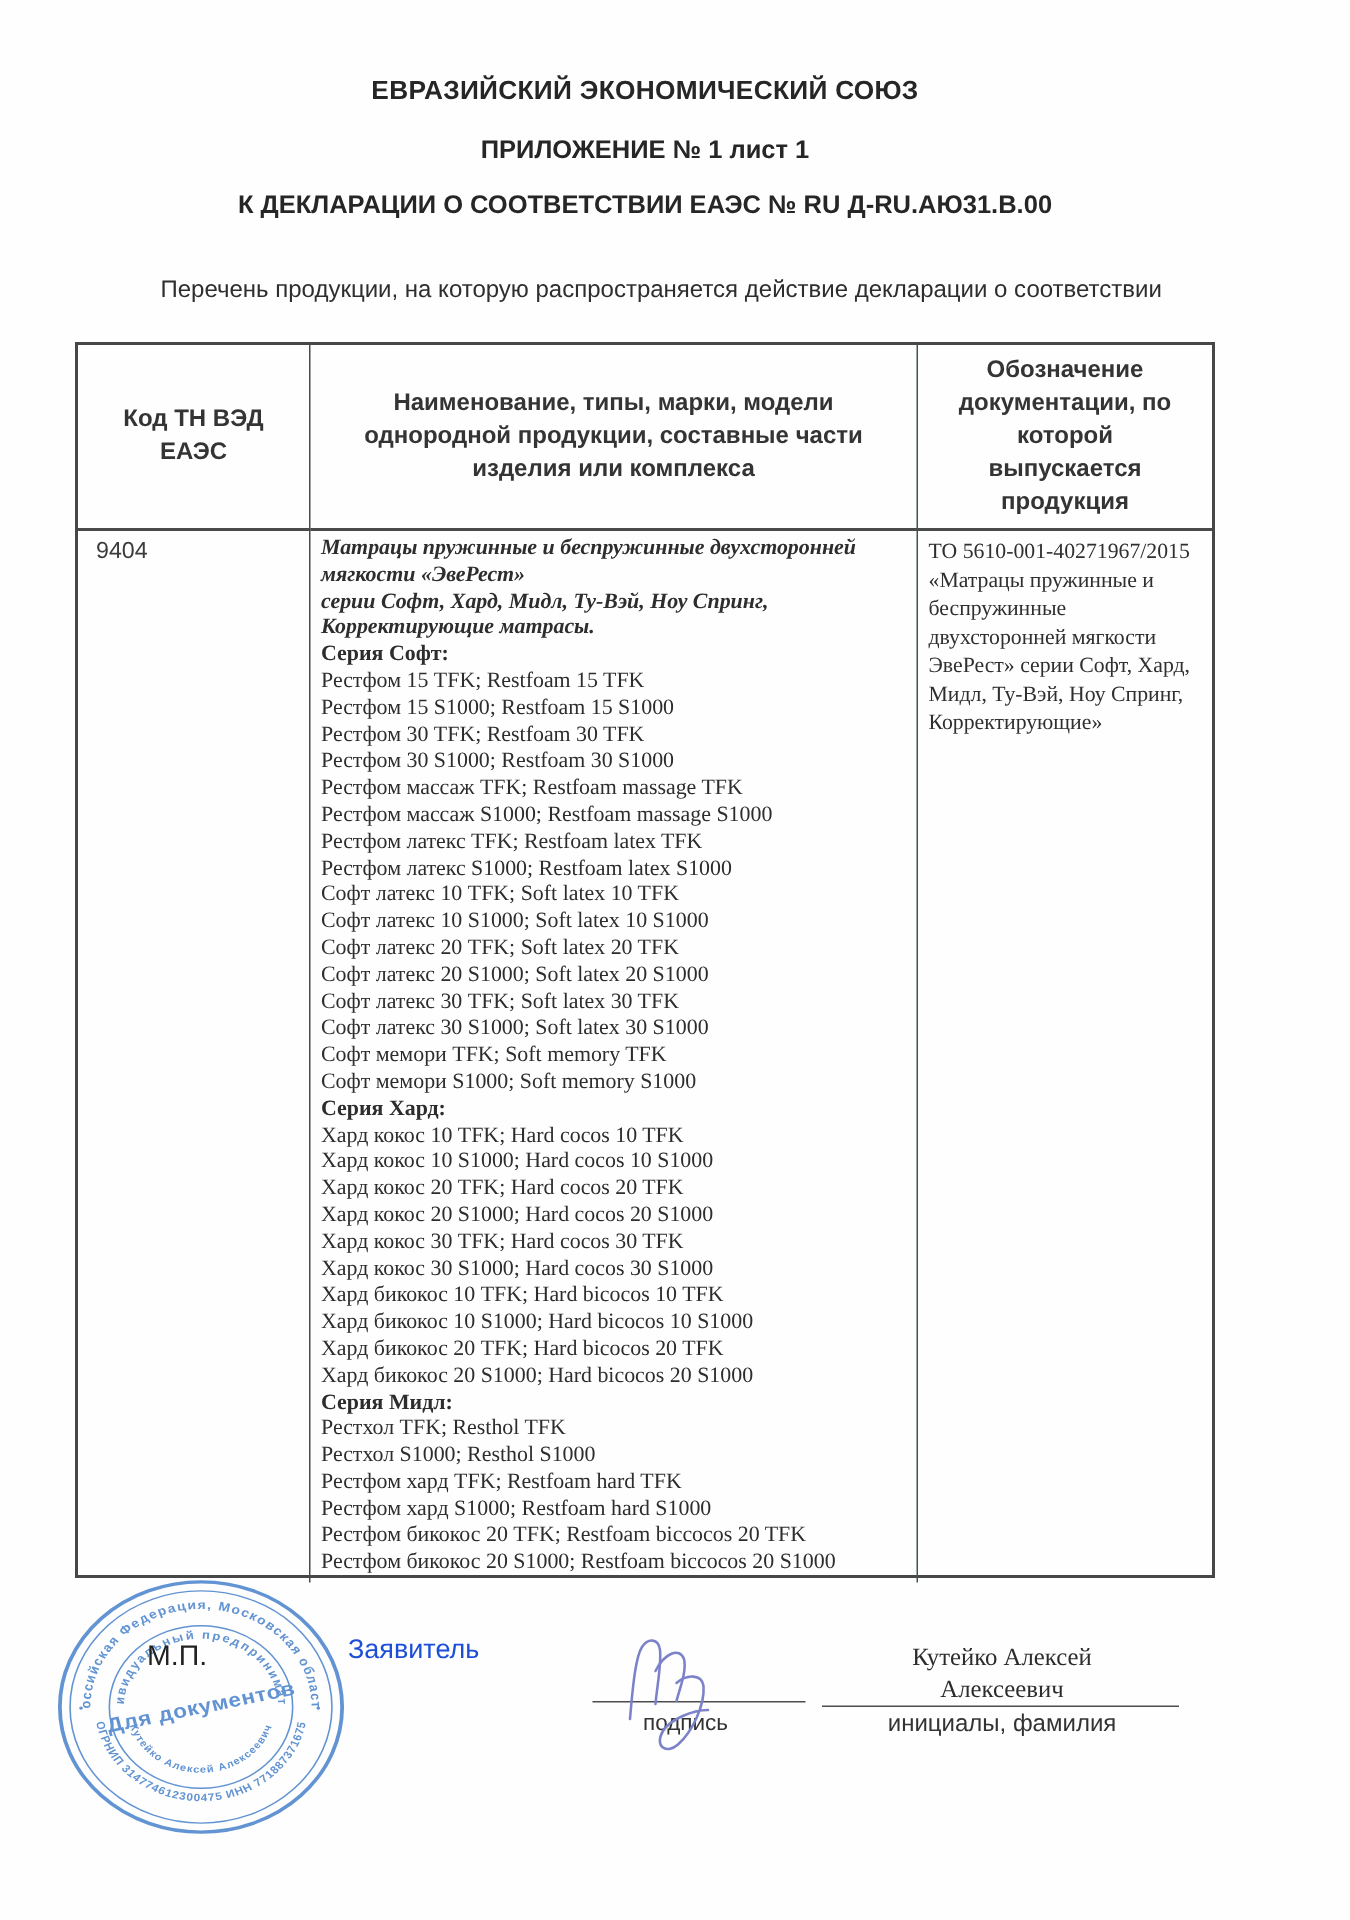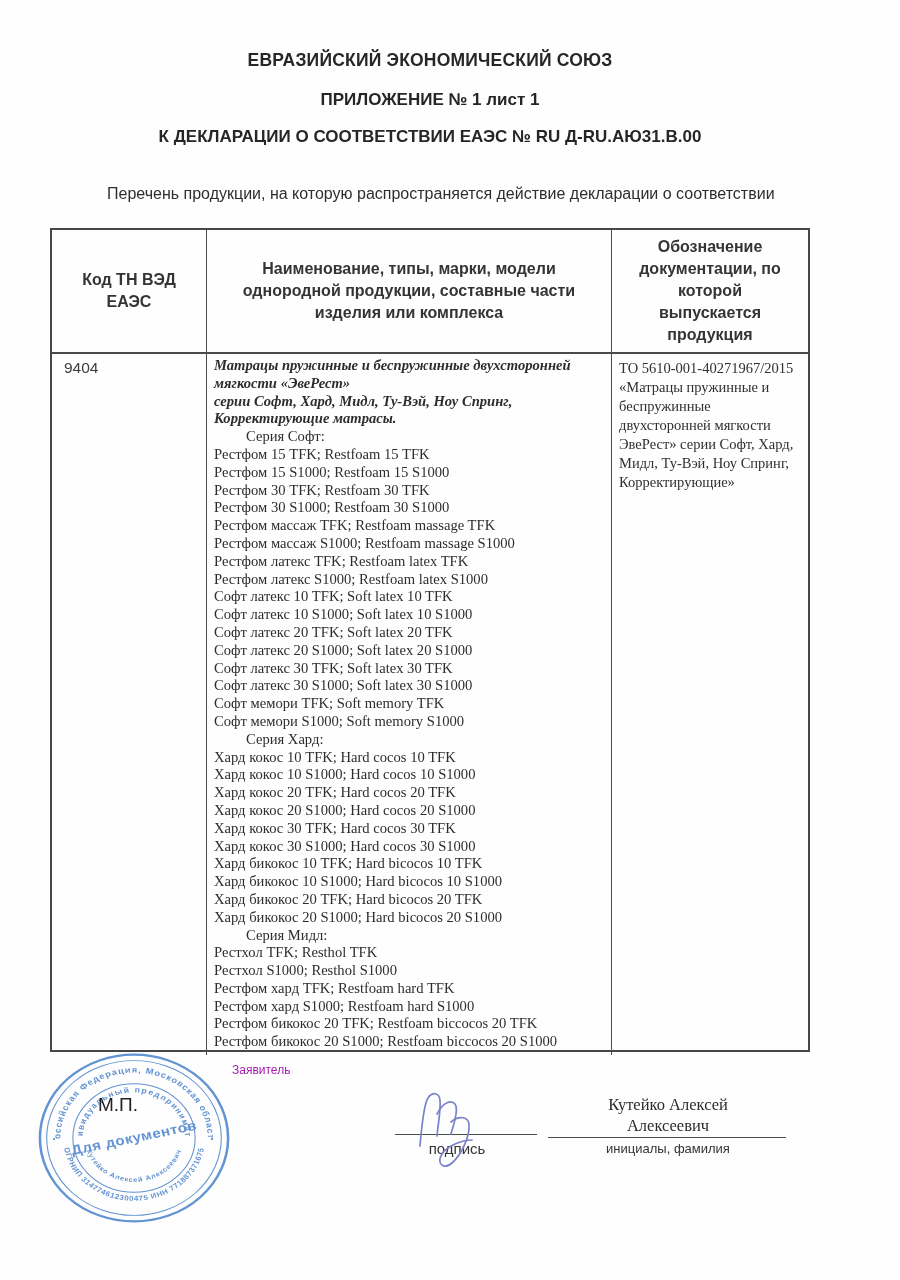--- a/index.html
+++ b/index.html
@@ -43,30 +43,30 @@
   .bc{padding:4px 8px;}
   .bc1{border-right:1.5px solid #4a4a4a;font-family:Liberation Sans, sans-serif;font-size:15.5px;color:#3c3c3c;padding-top:5px;padding-left:12px;}
   .bc2{border-right:1.5px solid #3f5646;padding-left:7px;padding-top:3px;}
   .bc3{font-family:"Liberation Serif",serif;font-size:14.5px;line-height:19px;color:#2f2f2f;padding:5px 6px 0 7px;}
   .pline{
     font-family:"Liberation Serif",serif;
     font-size:14.6px;line-height:17.8px;
     white-space:nowrap;color:#2d2d2d;
   }
   .pline.bi{font-weight:bold;font-style:italic;}
-  .pline.b{font-weight:normal;margin-left:32px;}
+  .pline.b{font-weight:bold;}
   
   .mp{position:absolute;left:98px;top:1094px;font-size:19px;color:#222;z-index:3;}
-  .applicant{position:absolute;left:232px;top:1063px;font-size:12px;color:#a21caf;}
+  .applicant{position:absolute;left:232px;top:1089px;font-size:18px;color:#1d4ed8;}
   .sig-line{position:absolute;left:395px;top:1134px;width:142px;border-top:1.6px solid #4d4d4d;}
   .sig-caption{position:absolute;left:397px;top:1140px;width:120px;text-align:center;font-size:15px;color:#333;}
   .name-block{position:absolute;left:553px;top:1094px;width:230px;text-align:center;
     font-family:Liberation Serif, serif;font-size:16.5px;line-height:21px;color:#2c2c2c;}
   .name-line{position:absolute;left:548px;top:1137px;width:238px;border-top:1.6px solid #4d4d4d;}
-  .name-caption{position:absolute;left:553px;top:1141px;width:230px;text-align:center;font-size:13px;color:#333;}
+  .name-caption{position:absolute;left:553px;top:1141px;width:230px;text-align:center;font-size:16px;color:#333;}
   .stamp{position:absolute;left:37px;top:1052px;width:194px;height:172px;z-index:2;opacity:.88;}
   .signature{position:absolute;left:412px;top:1088px;width:90px;height:90px;z-index:2;}
   .stamp text{font-family:"Liberation Sans",sans-serif;}
 </style>
 </head>
 <body>
 
 <div class="page">
 
   <div class="doc-head h1">ЕВРАЗИЙСКИЙ ЭКОНОМИЧЕСКИЙ СОЮЗ</div>

